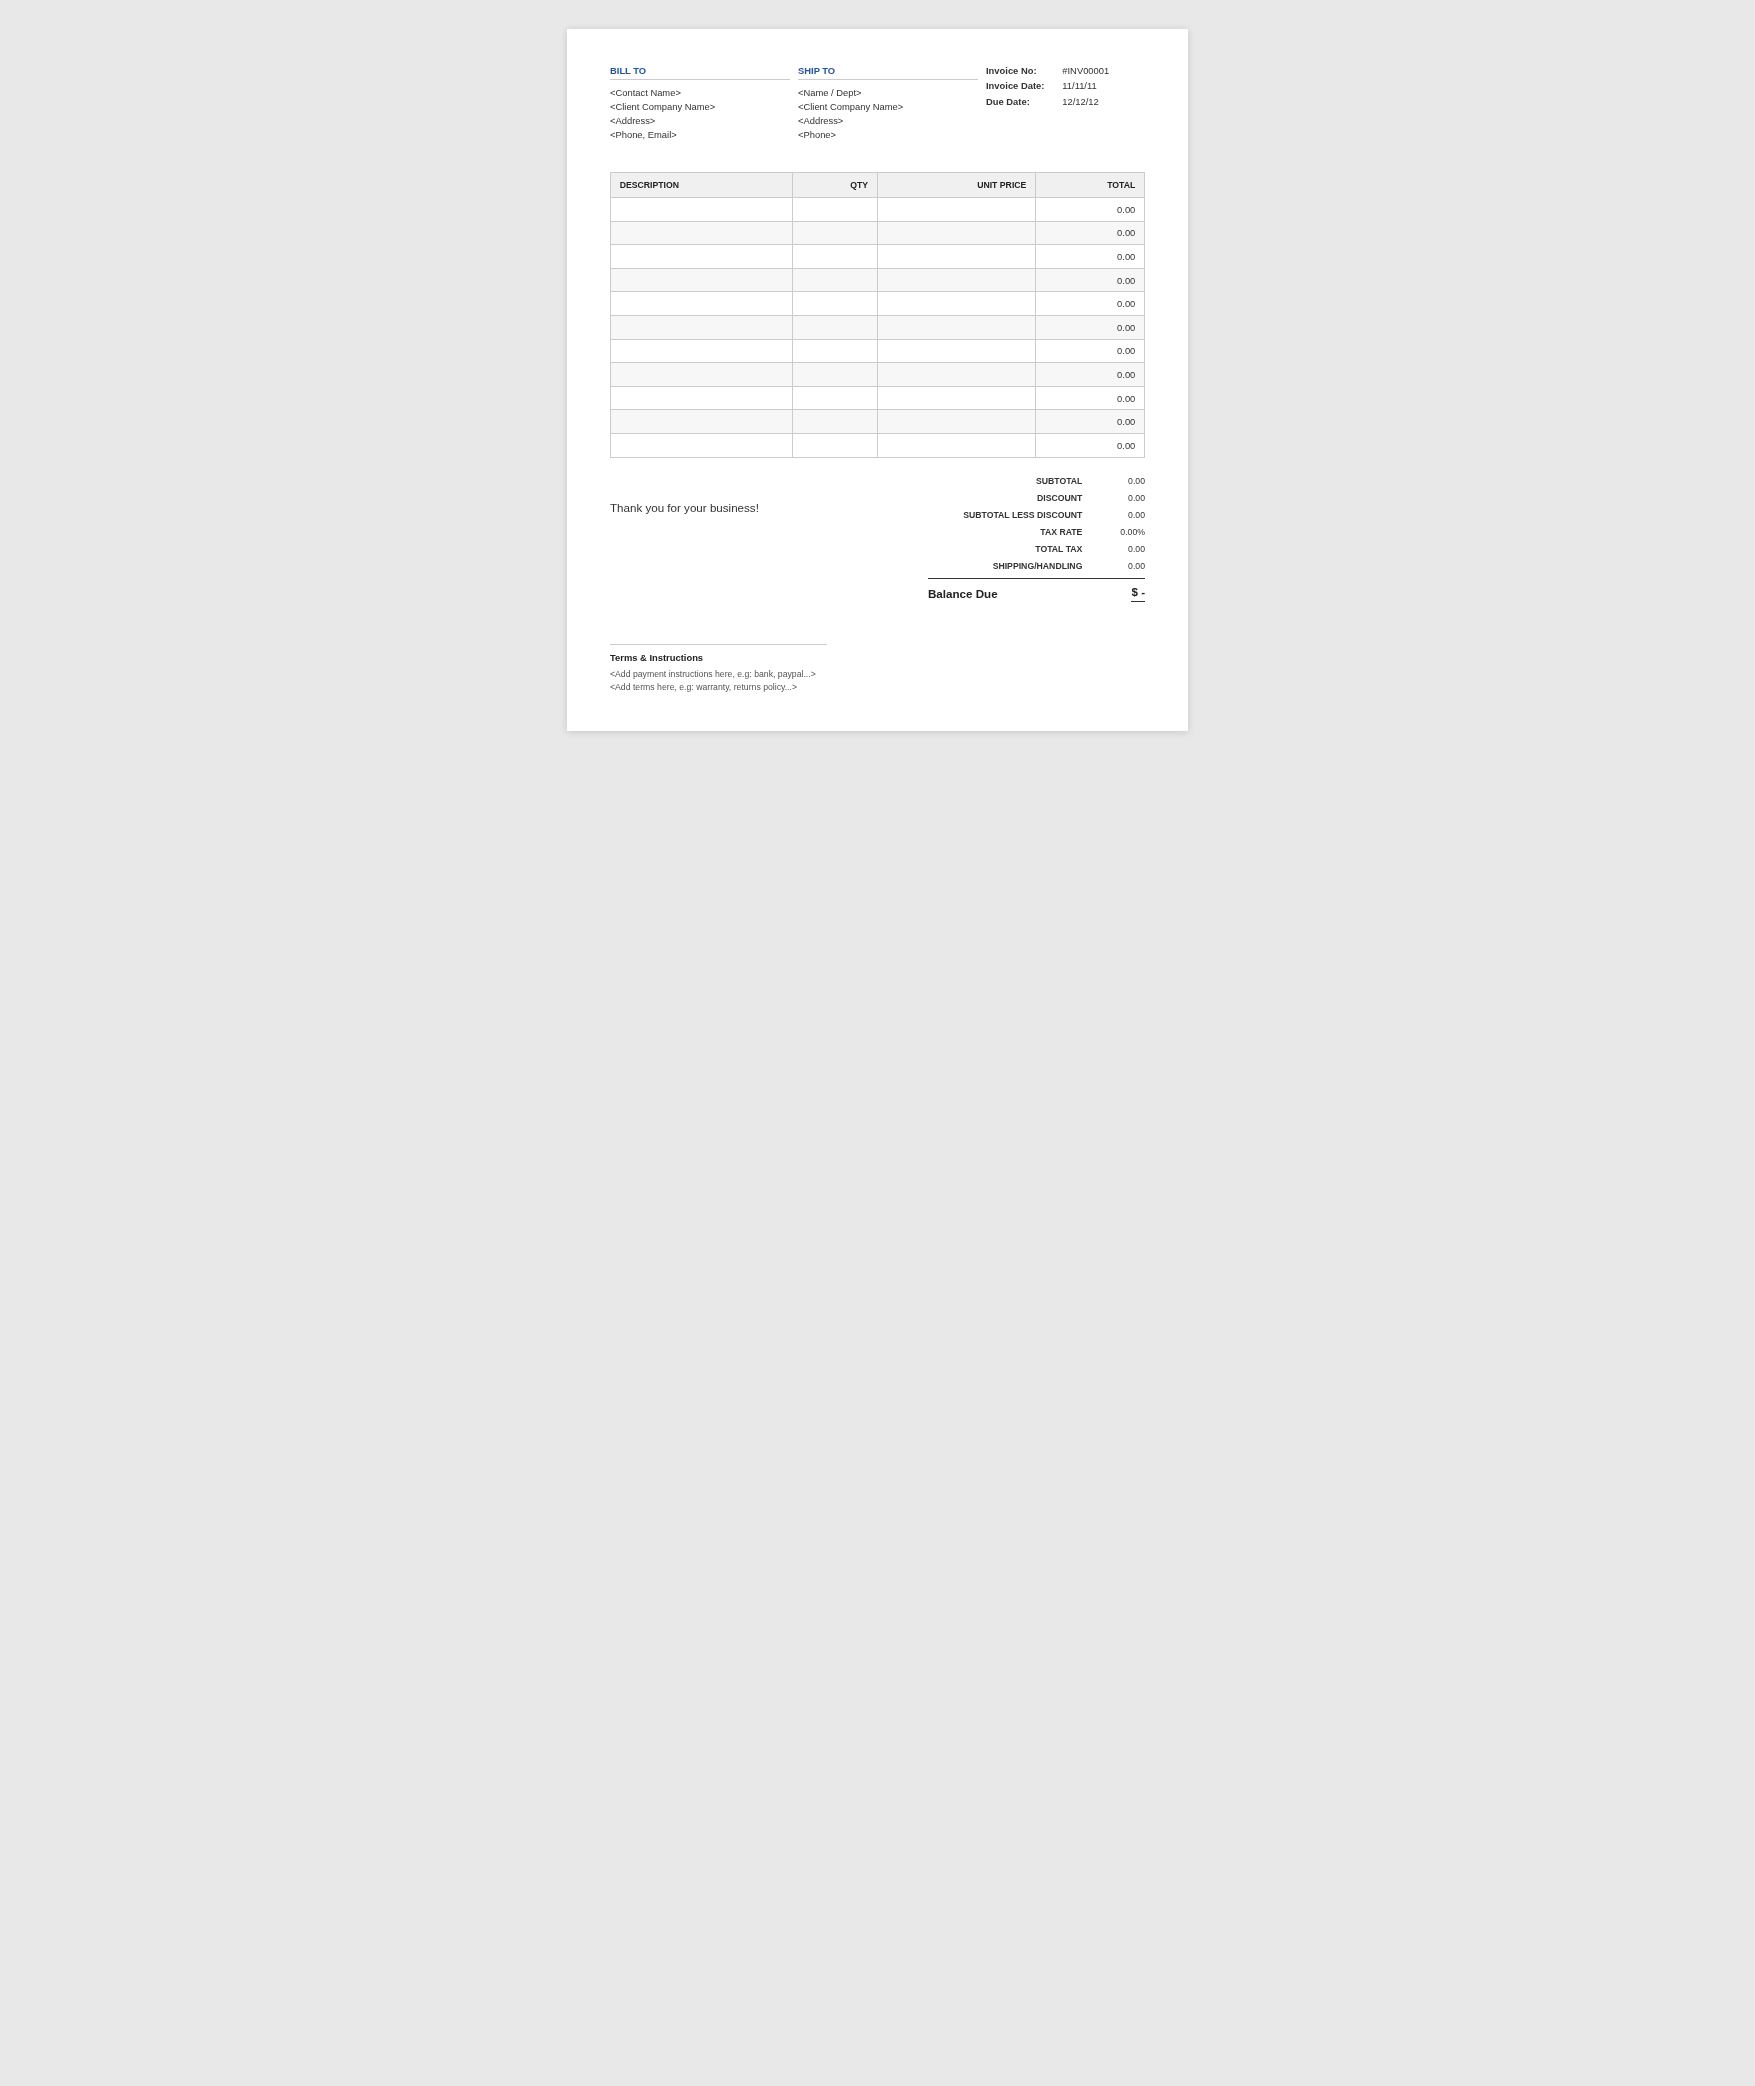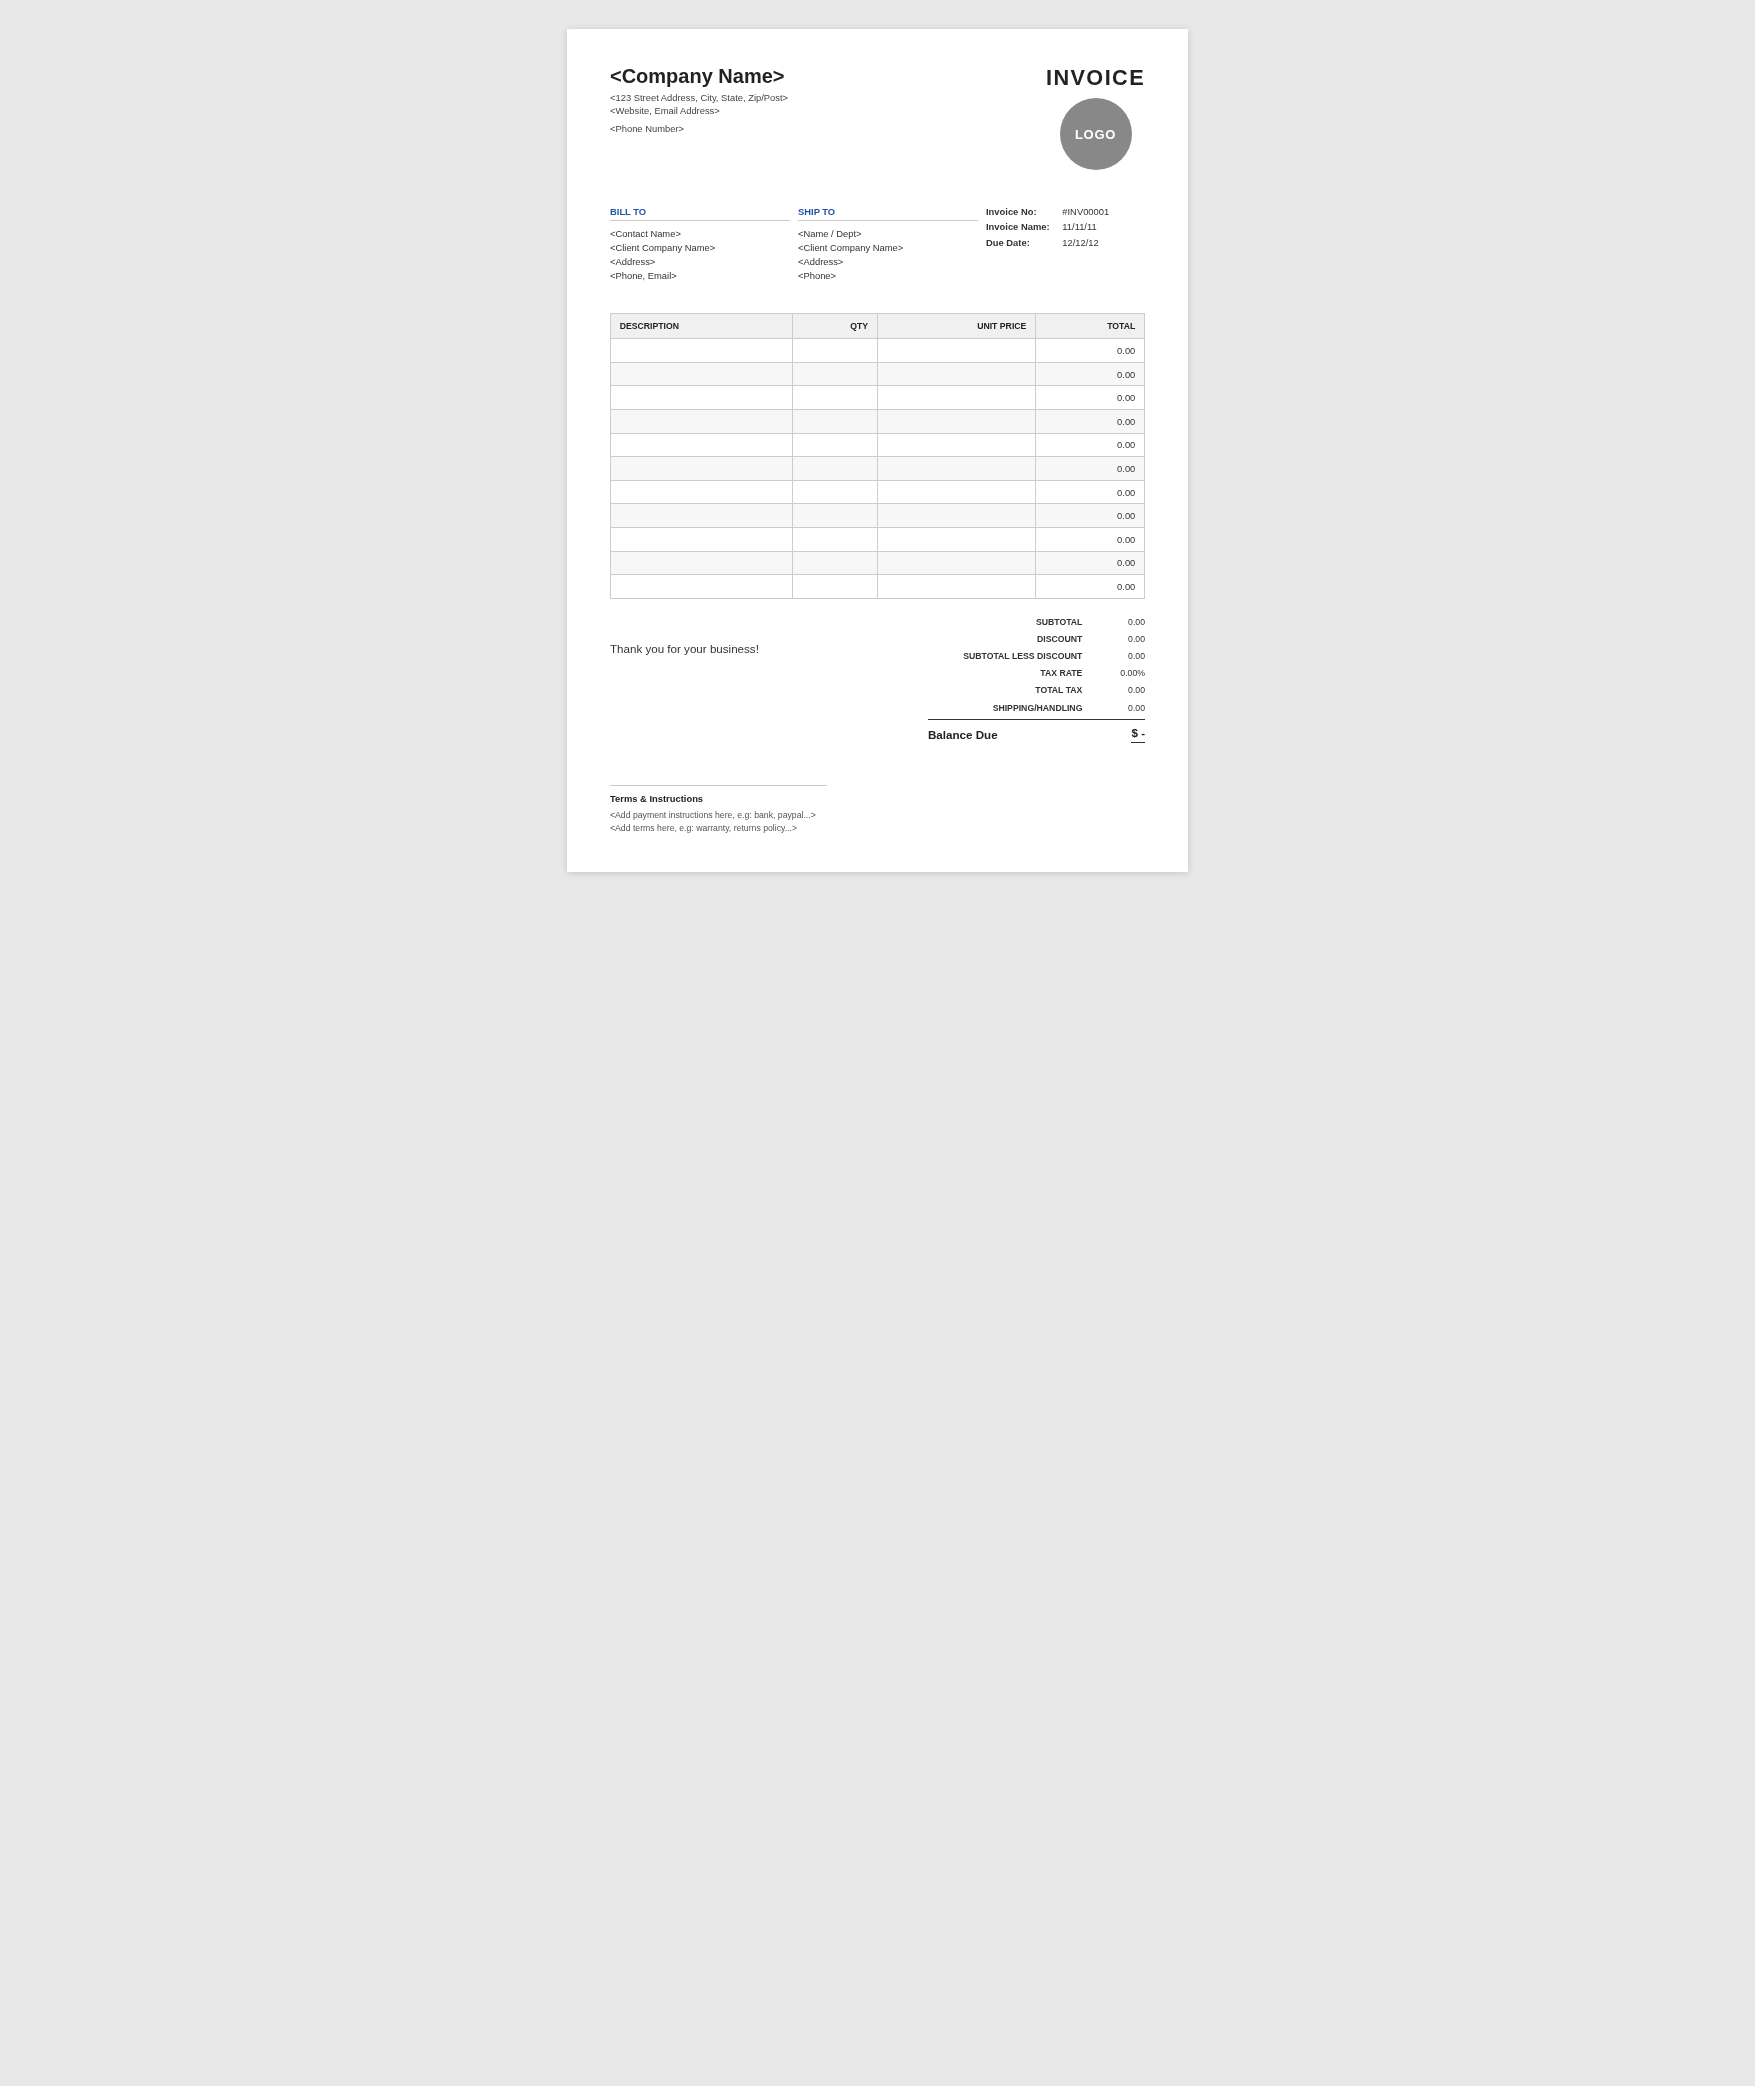--- a/index.html
+++ b/index.html
@@ -227,32 +227,20 @@
       color: #555;
       margin-bottom: 2.9px;
     }
   </style>
 </head>
 <body>
 
 <div class="invoice-page">
 
   
-  <div class="header">
-    <div class="company-info">
-      <div class="company-name">&lt;Company Name&gt;</div>
-      <div class="company-address">&lt;123 Street Address, City, State, Zip/Post&gt;</div>
-      <div class="company-website">&lt;Website, Email Address&gt;</div>
-      <div class="company-phone">&lt;Phone Number&gt;</div>
-    </div>
-    <div class="header-right">
-      <div class="invoice-title">INVOICE</div>
-      <div class="logo-circle">LOGO</div>
-    </div>
-  </div>
 
   
   <div class="billing-section">
     <div class="bill-to">
       <div class="section-label">BILL TO</div>
       <div class="section-field">&lt;Contact Name&gt;</div>
       <div class="section-field">&lt;Client Company Name&gt;</div>
       <div class="section-field">&lt;Address&gt;</div>
       <div class="section-field">&lt;Phone, Email&gt;</div>
     </div>
@@ -262,21 +250,21 @@
       <div class="section-field">&lt;Client Company Name&gt;</div>
       <div class="section-field">&lt;Address&gt;</div>
       <div class="section-field">&lt;Phone&gt;</div>
     </div>
     <div class="invoice-meta">
       <div class="meta-row">
         <span class="meta-label">Invoice No:</span>
         <span class="meta-value">#INV00001</span>
       </div>
       <div class="meta-row">
-        <span class="meta-label">Invoice Name:</span>
+        <span class="meta-label">Invoice Date:</span>
         <span class="meta-value">11/11/11</span>
       </div>
       <div class="meta-row">
         <span class="meta-label">Due Date:</span>
         <span class="meta-value">12/12/12</span>
       </div>
     </div>
   </div>
 
   

